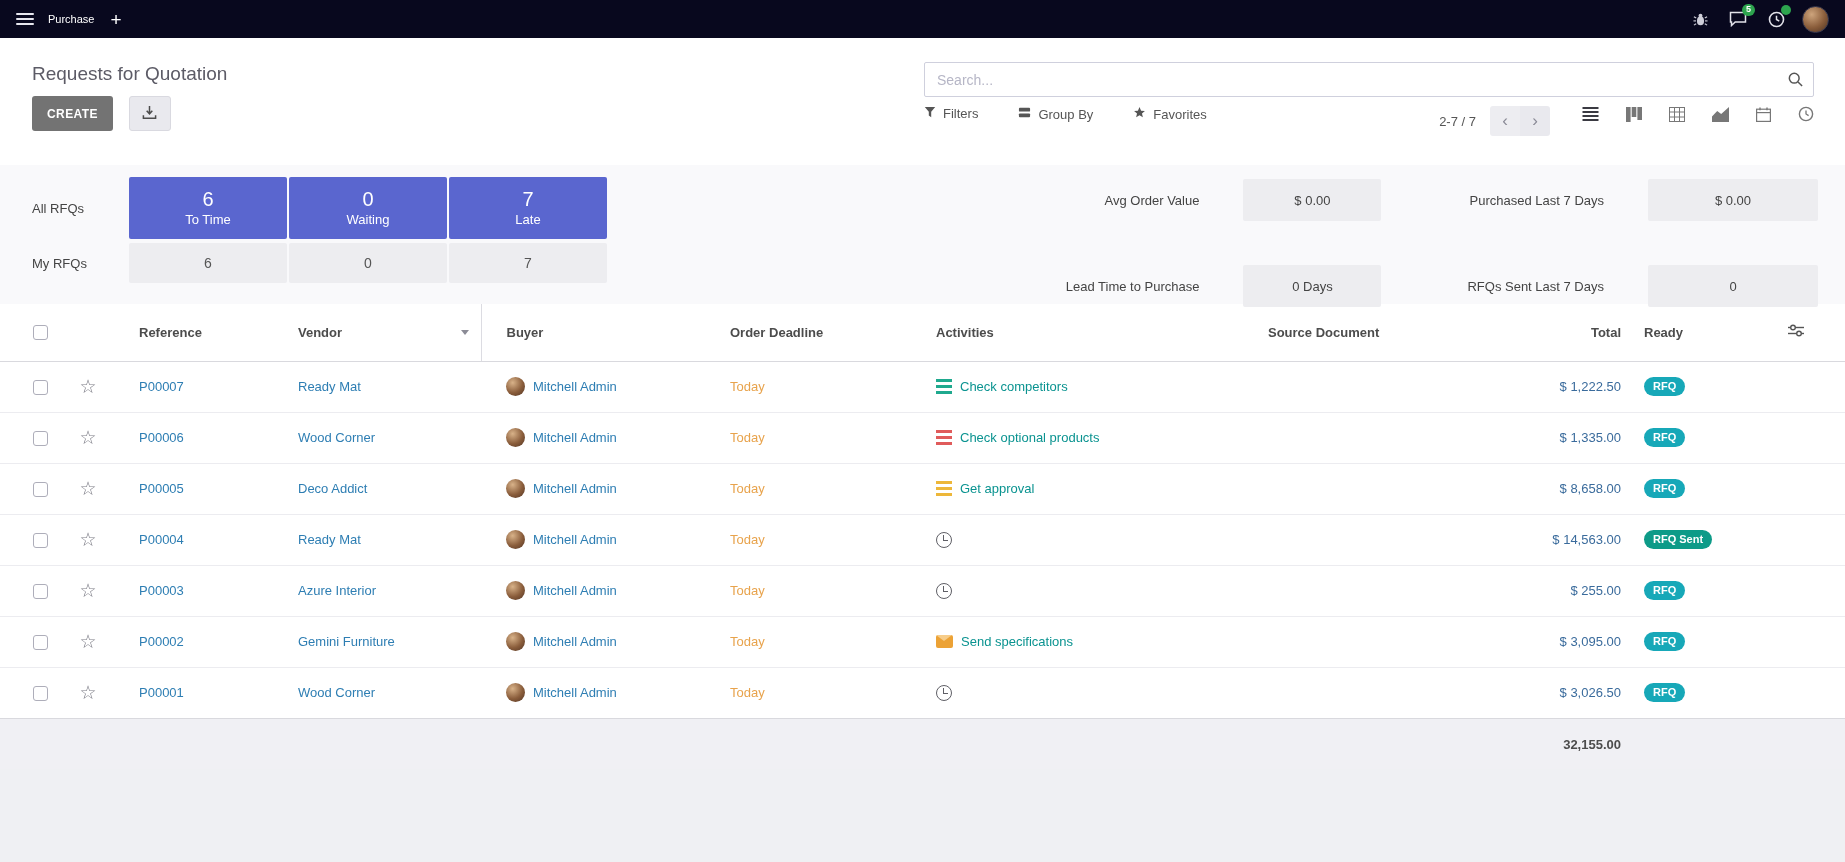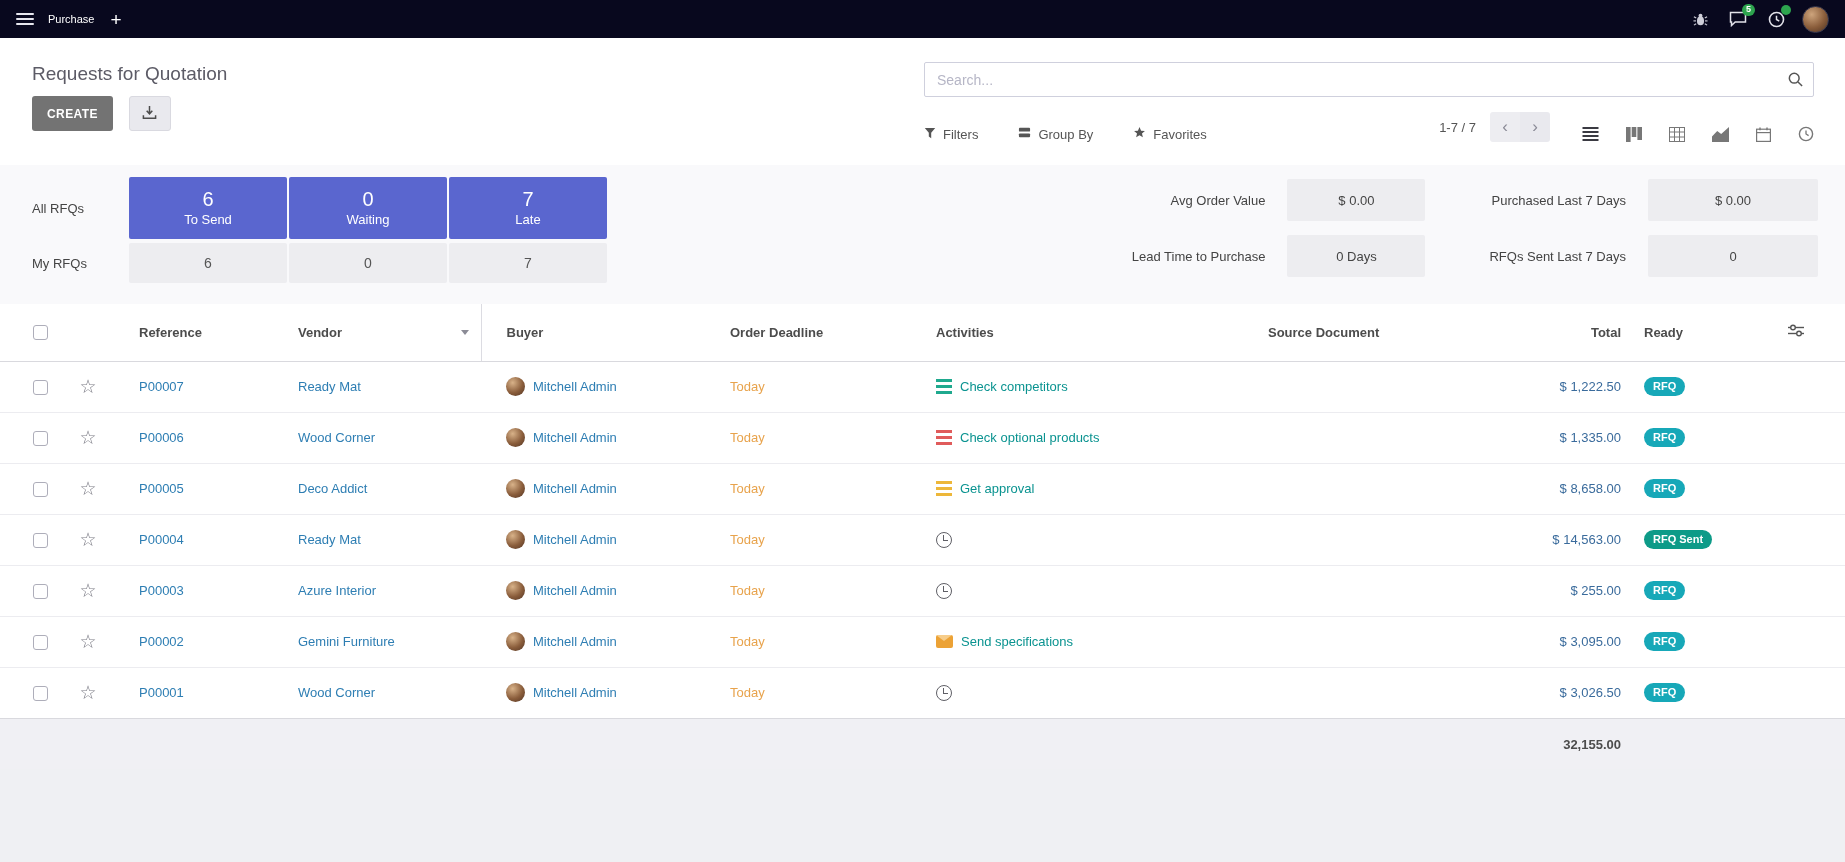--- a/index.html
+++ b/index.html
@@ -25,21 +25,21 @@
   .cp-left { flex:1; display:flex; flex-direction:column; }
   .page-title { font-size:19px; color:#5c5b66; margin-top:8px; line-height:24px; }
   .cp-buttons { display:flex; gap:16px; margin-top:10px; }
   .btn-create { background:#737373; color:#fff; border:none; border-radius:3px; font-size:12px; font-weight:bold; letter-spacing:.4px; padding:0 15px; height:35px; cursor:pointer; font-family:inherit; }
   .btn-export { background:#e9e9ee; border:1px solid #d9d9e0; border-radius:3px; width:42px; height:35px; display:flex; align-items:center; justify-content:center; cursor:pointer; }
   .cp-right { width:890px; display:flex; flex-direction:column; }
   .search-box { position:relative; margin-top:8px; }
   .search-input { width:100%; height:35px; border:1px solid #cfd0dd; border-radius:2px; background:#fff; padding:0 38px 0 12px; font-size:14px; color:#0f766e; font-family:inherit; outline:none; }
   .search-input::placeholder { color:#b6b6c6; }
   .search-icon { position:absolute; right:10px; top:9px; cursor:pointer; }
-  .cp-tools { display:flex; align-items:flex-end; margin-top:19px; height:26px; }
+  .cp-tools { display:flex; align-items:flex-start; margin-top:9px; height:26px; }
   .tool-btn { display:flex; align-items:center; gap:7px; font-size:13px; color:#555; margin-right:40px; cursor:pointer; background:none; border:none; font-family:inherit; }
   .pager { margin-left:auto; display:flex; align-items:center; gap:14px; }
   .pager-count { font-size:13px; color:#555; }
   .pager-btns { display:flex; }
   .pager-btn { width:30px; height:30px; background:#e9e9ee; border:none; color:#8a8a96; font-size:17px; display:flex; align-items:center; justify-content:center; cursor:pointer; }
   .pager-btn.prev { border-radius:3px 0 0 3px; background:#ededf1; }
   .pager-btn.next { border-radius:0 3px 3px 0; }
   .view-switcher { display:flex; align-items:center; gap:27px; margin-left:32px; }
   .view-btn { display:flex; align-items:center; justify-content:center; cursor:pointer; }
 
@@ -50,21 +50,21 @@
   .dash-label { font-size:13px; color:#444; cursor:pointer; }
   .dash-label.all { height:62px; display:flex; align-items:center; }
   .dash-label.my { height:40px; display:flex; align-items:center; margin-top:4px; }
   .dash-cards { display:flex; flex-direction:column; }
   .card-row { display:flex; gap:2px; }
   .mini-row { display:flex; gap:2px; margin-top:4px; }
   .dash-card { width:158px; height:62px; background:#5A66CF; color:#fff; display:flex; flex-direction:column; align-items:center; justify-content:center; gap:3px; cursor:pointer; border-radius:2px; }
   .card-count { font-size:20px; line-height:1; }
   .card-label { font-size:13px; }
   .mini-cell { width:158px; height:40px; background:#ededf0; display:flex; align-items:center; justify-content:center; font-size:14px; color:#555; border-radius:2px; }
-  .dash-stats { margin-left:auto; display:grid; grid-template-columns:auto 138px auto 170px; column-gap:22px; row-gap:14px; align-content:start; margin-top:2px; }
+  .dash-stats { margin-left:auto; display:grid; grid-template-columns:auto 138px auto 170px; column-gap:22px; row-gap:14px; align-content:start; margin-top:2px;gap:44px; }
   .stat-label { font-size:13px; color:#444; text-align:right; align-self:center; white-space:nowrap; }
   .stat-label.second { padding-left:42px; }
   .stat-value { height:42px; background:#ededf0; border-radius:2px; display:flex; align-items:center; justify-content:center; font-size:13px; color:#444; }
 
   
   .rfq-table { width:1845px; border-collapse:collapse; table-layout:fixed; background:#fff; }
   .rfq-table th { height:57px; font-size:13px; font-weight:bold; color:#4c4c4c; text-align:left; padding:0 0 0 25px; border-bottom:1px solid #d9d9de; cursor:pointer; }
   .rfq-table td { height:51px; font-size:13px; color:#555; padding:0 0 0 25px; border-top:1px solid #ececf0; }
   .rfq-table tbody tr:first-child td { border-top:none; }
   .col-check { padding-left:33px !important; }
@@ -188,21 +188,21 @@
         <span>Group By</span>
       </button>
       <button class="tool-btn">
         <span><svg width="13" height="13" viewBox="0 0 24 24">
               <path d="M12 2l2.9 6.6 7.1.6-5.4 4.7 1.6 7-6.2-3.7-6.2 3.7 1.6-7L2 9.2l7.1-.6z" fill="#555"></path>
             </svg></span>
         <span>Favorites</span>
       </button>
 
       <div class="pager">
-        <span class="pager-count">1-7 / 7</span>
+        <span class="pager-count">2-7 / 7</span>
         <div class="pager-btns">
           <button class="pager-btn prev">‹</button>
           <button class="pager-btn next">›</button>
         </div>
       </div>
 
       <div class="view-switcher">
         <span class="view-btn">
           <svg width="17" height="14" viewBox="0 0 16 14">
               <g fill="#3a3a42">
@@ -258,21 +258,21 @@
 <div class="dashboard">
   <div class="dash-left">
     <div class="dash-labels">
       <span class="dash-label all">All RFQs</span>
       <span class="dash-label my">My RFQs</span>
     </div>
     <div class="dash-cards">
       <div class="card-row">
         <div class="dash-card">
           <span class="card-count">6</span>
-          <span class="card-label">To Send</span>
+          <span class="card-label">To Time</span>
         </div>
         <div class="dash-card">
           <span class="card-count">0</span>
           <span class="card-label">Waiting</span>
         </div>
         <div class="dash-card">
           <span class="card-count">7</span>
           <span class="card-label">Late</span>
         </div>
       </div>

